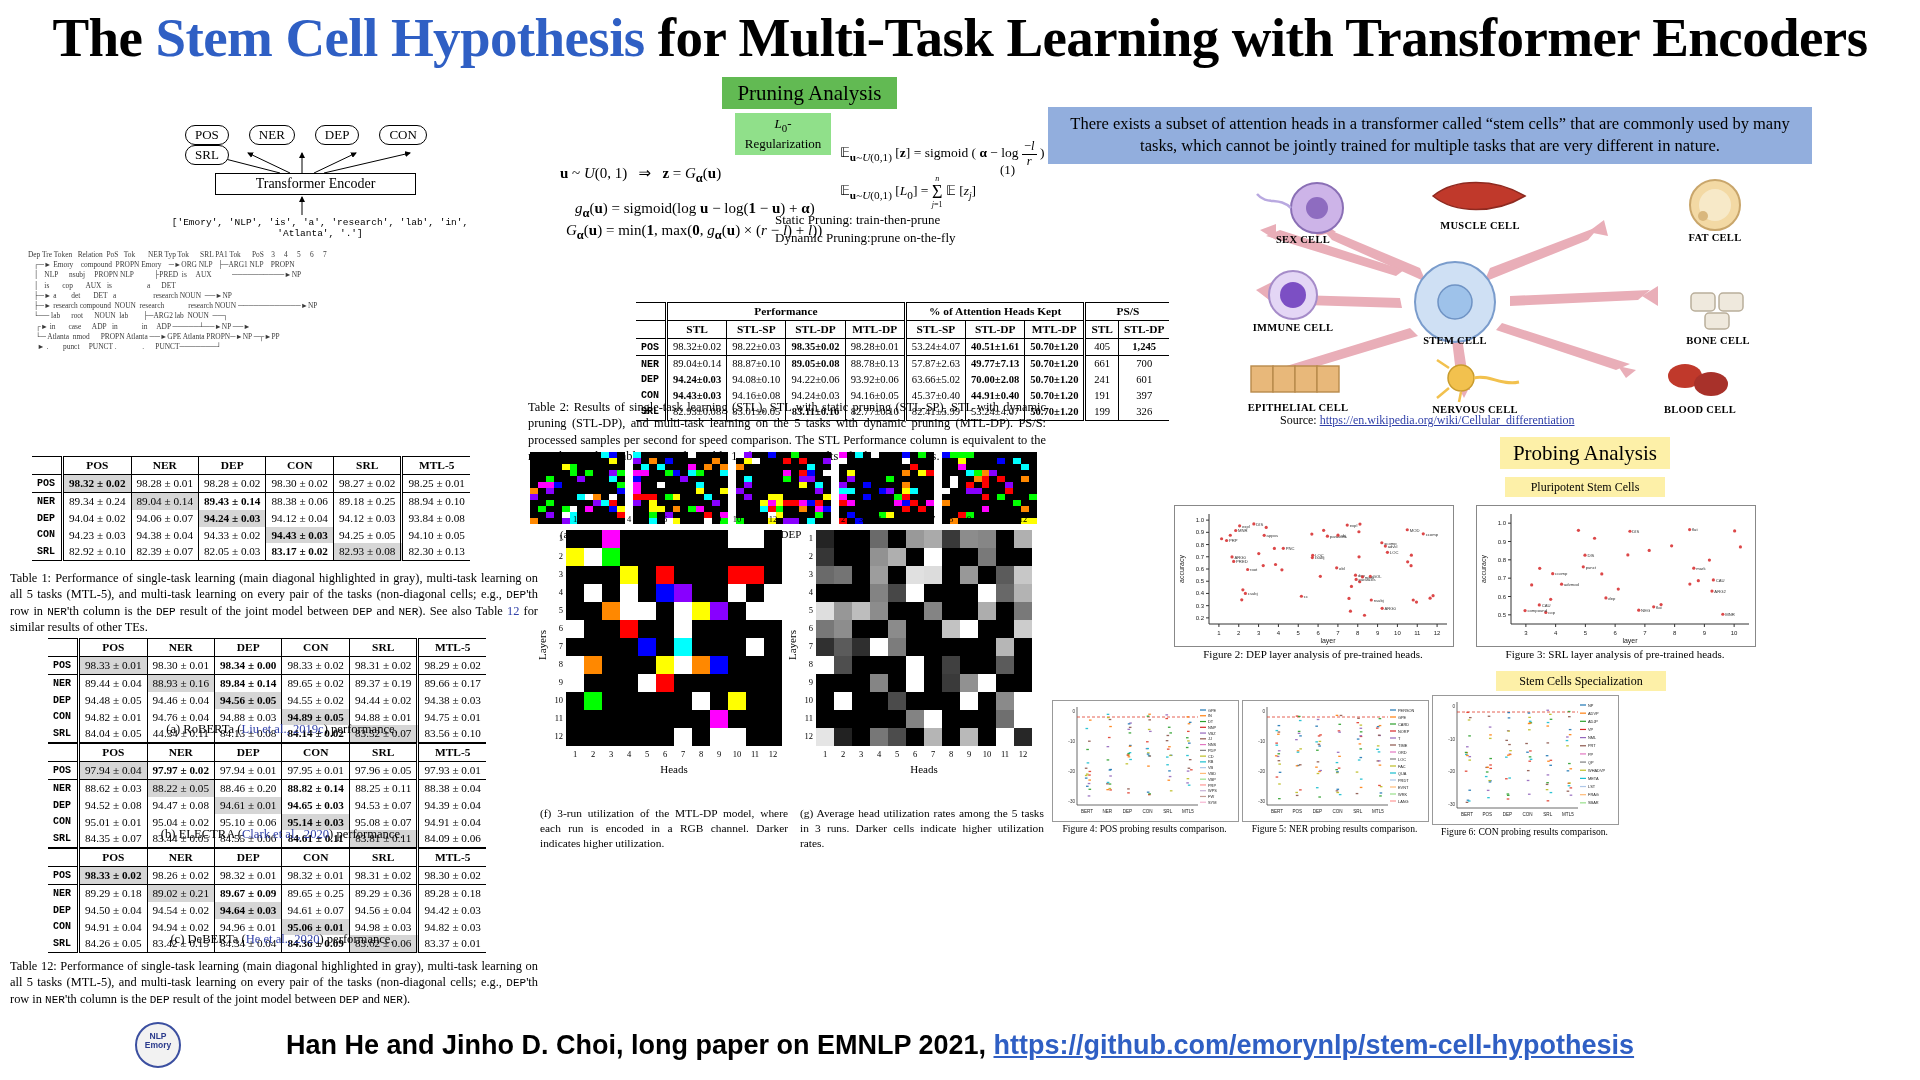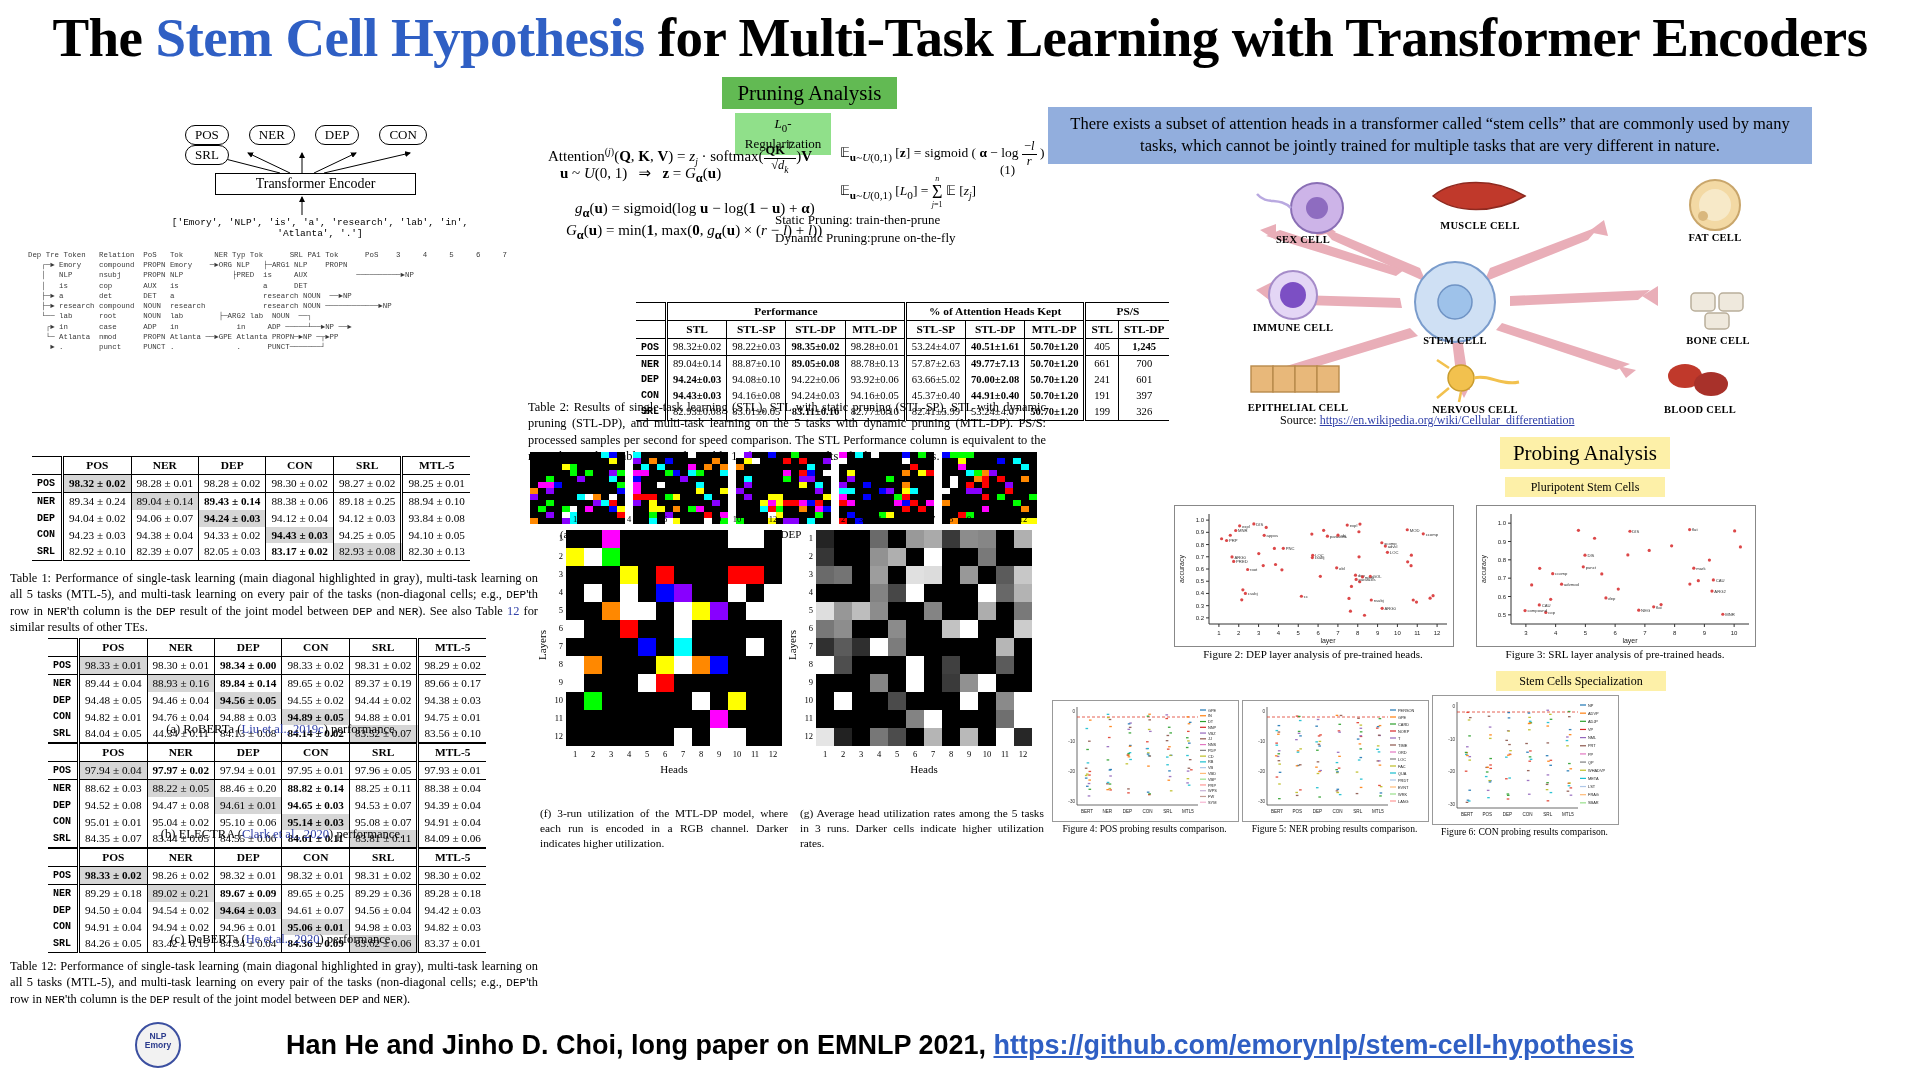--- a/index.html
+++ b/index.html
@@ -58,21 +58,21 @@
     display:inline-block;border:1px solid #000;border-radius:10px;
     padding:1px 9px;font-size:13px;background:#fff;margin:0 10px;
     font-family:"Liberation Serif",serif;
   }
   .encbox{
     position:absolute;border:1px solid #000;padding:2px 12px;font-size:14px;
     background:#fff;text-align:center;
   }
   .toklist{position:absolute;font-family:"Liberation Mono",monospace;font-size:9.5px;text-align:center;}
 
-  .depimg{position:absolute;font-family:Liberation Mono, monospace;font-size:7.4px;
+  .depimg{position:absolute;font-family:Liberation Serif, serif;font-size:7.4px;
           line-height:1.38;color:#3a3a3a;white-space:pre;}
 
   
   .eq{position:absolute;font-family:"Liberation Serif",serif;font-size:15px;white-space:nowrap;}
   .eq i{font-style:italic;}
   .frac{display:inline-block;vertical-align:middle;text-align:center;font-size:12.5px;line-height:1.1;}
   .frac .num{border-bottom:1px solid #000;padding:0 2px;display:block;}
   .frac .den{display:block;padding:0 2px;}
   .sup{font-size:10px;vertical-align:super;}
   .sub{font-size:9.5px;vertical-align:sub;}
@@ -427,23 +427,20 @@
     tasks (MTL-5), and multi-task learning on every pair of the tasks (non-diagonal cells; e.g., <span class="mono">DEP</span>'th row in <span class="mono">NER</span>'th
     column is the <span class="mono">DEP</span> result of the joint model between <span class="mono">DEP</span> and <span class="mono">NER</span>).
   </div>
 
   <div class="banner banner-green" style="left:722px;top:77px;width:175px;">Pruning Analysis</div>
 
   <div class="banner banner-lgreen" style="left:735px;top:113px;width:96px;text-align:center;">
     <i>L</i><sub>0</sub>-Regularization
   </div>
 
-  <div class="eq" style="left:548px;top:140px;">
-    Attention<span class="sup">(<i>j</i>)</span>(<b>Q</b>, <b>K</b>, <b>V</b>) = <i>z<span class="sub">j</span></i> · softmax(<span class="frac"><span class="num"><b>QK</b><sup>⊤</sup></span><span class="den">√<i>d<span class="sub">k</span></i></span></span>)<b>V</b>
-  </div>
   <div class="eq" style="left:560px;top:164px;">
     <b>u</b> ~ <i>U</i>(0, 1) &nbsp; ⇒ &nbsp; <b>z</b> = <i>G</i><sub><b>α</b></sub>(<b>u</b>)
   </div>
   <div class="eq" style="left:575px;top:200px;">
     <i>g</i><sub><b>α</b></sub>(<b>u</b>) = sigmoid(log <b>u</b> − log(<b>1</b> − <b>u</b>) + <b>α</b>)
   </div>
   <div class="eq" style="left:566px;top:222px;">
     <i>G</i><sub><b>α</b></sub>(<b>u</b>) = min(<b>1</b>, max(<b>0</b>, <i>g</i><sub><b>α</b></sub>(<b>u</b>) × (<i>r</i> − <i>l</i>) + <i>l</i>))
   </div>
   <div class="eq" style="left:840px;top:140px;font-size:13.5px;">

